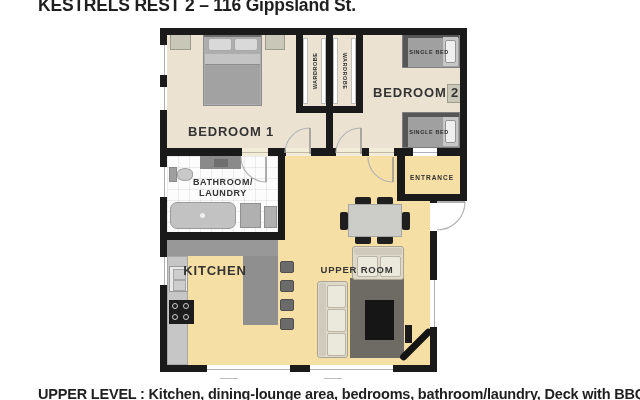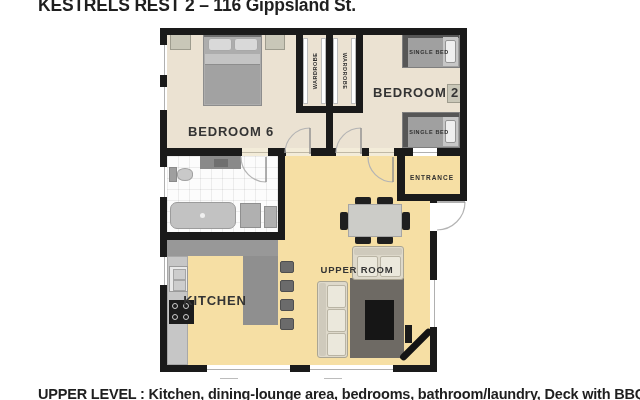--- a/index.html
+++ b/index.html
@@ -80,21 +80,21 @@
 
     <div class="abs bed" style="left:203px;top:31px;width:59px;height:75px;">
       <div style="position:absolute;left:0;top:0;right:0;height:5px;background:#6e6e6e;"></div>
       <div class="pillow" style="left:4px;top:6px;width:24px;height:13px;"></div>
       <div class="pillow" style="left:30px;top:6px;width:24px;height:13px;"></div>
       <div style="position:absolute;left:1px;top:22px;right:1px;height:10px;background:#c4c4c4;"></div>
       <div style="position:absolute;left:1px;top:32px;right:1px;bottom:1px;background:#a2a2a2;border-top:1px solid #8d8d8d;"></div>
     </div>
     <div class="abs nightstand" style="left:170px;top:33px;width:21px;height:17px;"></div>
     <div class="abs nightstand" style="left:265px;top:33px;width:20px;height:17px;"></div>
-    <div class="abs room-label" style="left:231px;top:131px;">BEDROOM 6</div>
+    <div class="abs room-label" style="left:231px;top:131px;">BEDROOM 1</div>
 
     <div class="abs wdoor" style="left:303px;top:38px;width:5px;height:66px;"></div>
     <div class="abs wdoor" style="left:321px;top:38px;width:5px;height:66px;"></div>
     <div class="abs wdoor" style="left:333px;top:38px;width:5px;height:66px;"></div>
     <div class="abs wdoor" style="left:351px;top:38px;width:5px;height:66px;"></div>
     <div class="abs vtext flip" style="left:315px;top:71px;">WARDROBE</div>
     <div class="abs vtext" style="left:345px;top:71px;">WARDROBE</div>
 
     <div class="abs sbed" style="left:402px;top:33px;width:58px;height:35px;">
       <div class="foot"></div>
@@ -118,39 +118,43 @@
     <div class="abs vanity" style="left:200px;top:156px;width:41px;height:13px;">
       <div class="basin"></div>
     </div>
     <div class="abs toilet-tank" style="left:169px;top:167px;width:8px;height:15px;"></div>
     <div class="abs toilet-bowl" style="left:177px;top:168px;width:16px;height:13px;"></div>
     <div class="abs tub" style="left:170px;top:202px;width:66px;height:27px;">
       <div class="drain"></div>
     </div>
     <div class="abs appliance" style="left:240px;top:203px;width:21px;height:25px;"></div>
     <div class="abs appliance" style="left:264px;top:206px;width:13px;height:22px;"></div>
+    <div class="abs bath-label" style="left:223px;top:188px;">
+      <div>BATHROOM/</div>
+      <div>LAUNDRY</div>
+    </div>
 
     <div class="abs counter" style="left:167px;top:240px;width:111px;height:16px;"></div>
     <div class="abs counter-light" style="left:167px;top:256px;width:21px;height:109px;"></div>
     <div class="abs island" style="left:243px;top:256px;width:35px;height:69px;"></div>
     <div class="abs sink" style="left:169px;top:266px;width:19px;height:26px;">
       <div class="bowl" style="left:3px;top:2px;width:11px;height:9px;"></div>
       <div class="bowl" style="left:3px;top:13px;width:11px;height:9px;"></div>
     </div>
     <div class="abs cooktop" style="left:169px;top:300px;width:25px;height:24px;">
       <div class="burner" style="left:3px;top:3px;"></div>
       <div class="burner" style="left:14px;top:3px;"></div>
       <div class="burner" style="left:3px;top:14px;"></div>
       <div class="burner" style="left:14px;top:14px;"></div>
     </div>
     <div class="abs stool" style="left:280px;top:261px;width:14px;height:12px;"></div>
     <div class="abs stool" style="left:280px;top:280px;width:14px;height:12px;"></div>
     <div class="abs stool" style="left:280px;top:299px;width:14px;height:12px;"></div>
     <div class="abs stool" style="left:280px;top:318px;width:14px;height:12px;"></div>
-    <div class="abs room-label" style="left:215px;top:300px;">KITCHEN</div>
+    <div class="abs room-label" style="left:215px;top:270px;">KITCHEN</div>
 
     <div class="abs chair" style="left:355px;top:197px;width:16px;height:8px;"></div>
     <div class="abs chair" style="left:377px;top:197px;width:16px;height:8px;"></div>
     <div class="abs chair" style="left:355px;top:236px;width:16px;height:8px;"></div>
     <div class="abs chair" style="left:377px;top:236px;width:16px;height:8px;"></div>
     <div class="abs chair" style="left:340px;top:212px;width:8px;height:18px;"></div>
     <div class="abs chair" style="left:402px;top:212px;width:8px;height:18px;"></div>
     <div class="abs table" style="left:348px;top:204px;width:54px;height:33px;"></div>
 
     <div class="abs rug" style="left:350px;top:278px;width:54px;height:80px;"></div>

